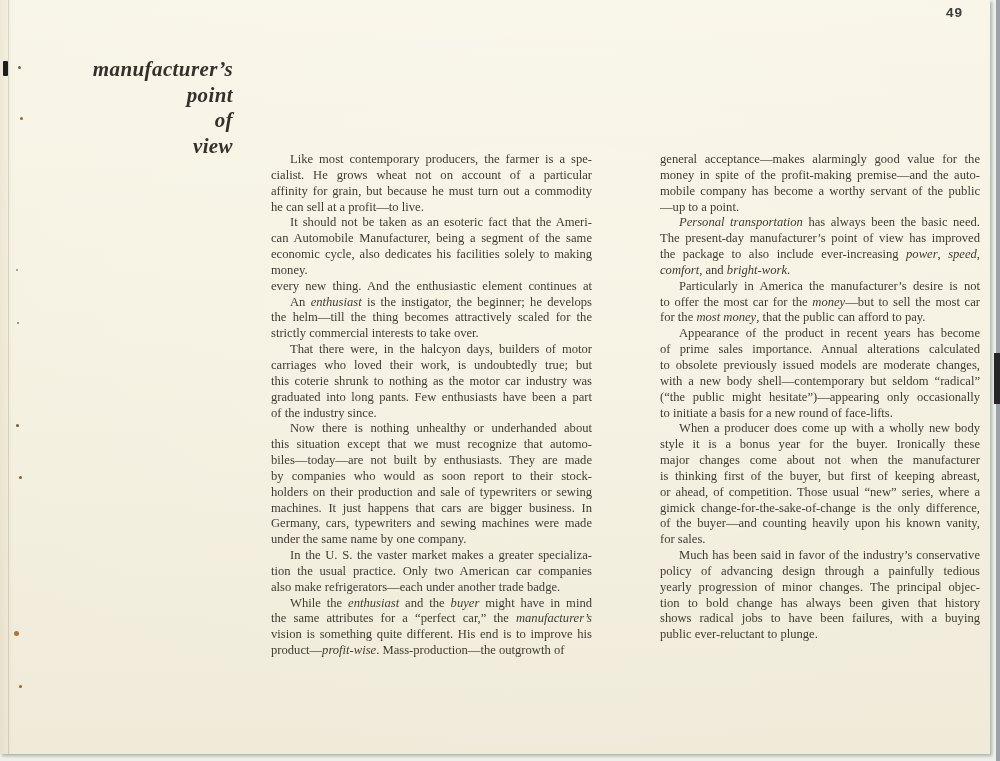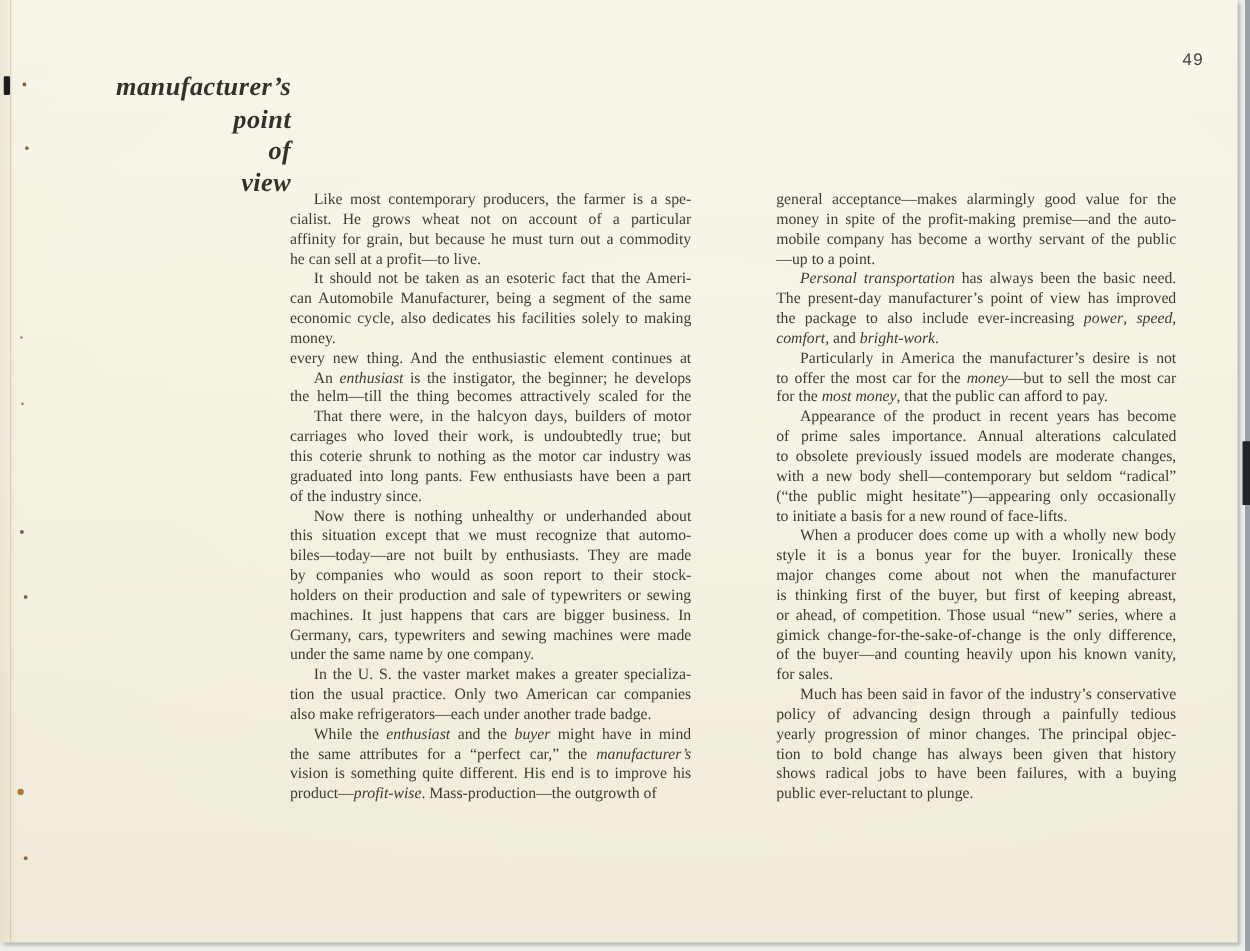--- a/index.html
+++ b/index.html
@@ -27,33 +27,33 @@
     background:
       linear-gradient(90deg, rgba(210,198,165,.28) 0px, rgba(210,198,165,0) 14px),
       linear-gradient(180deg, rgba(255,255,252,.25) 0%, rgba(0,0,0,0) 30%, rgba(190,180,150,.12) 100%),
       radial-gradient(120% 90% at 55% 40%, rgba(255,255,250,.25), rgba(0,0,0,0) 70%);
   }
   .crease{position:absolute;left:8px;top:0;width:1px;height:754px;background:rgba(150,138,108,.28);}
   .staple{position:absolute;left:3px;top:61px;width:5px;height:15px;background:#1d1d1d;border-radius:1px;}
   .dot{position:absolute;border-radius:50%;}
 
   .page-number{
-    position:absolute;left:946px;top:40px;width:30px;
+    position:absolute;left:946px;top:5px;width:30px;
     font-family:"Liberation Sans", sans-serif;
-    font-size:13.5px;font-weight:400;letter-spacing:1px;color:#3c3c3c;
+    font-size:13.5px;font-weight:700;letter-spacing:1px;color:#3c3c3c;
   }
 
   .title{
     position:absolute;left:60px;top:57px;width:173px;
     text-align:right;color:var(--title-ink);
     font-style:italic;font-weight:bold;font-size:21px;line-height:25.5px;
     letter-spacing:.4px;
   }
 
-  .col{position:absolute;top:152px;color:var(--ink);}
+  .col{position:absolute;top:152px;color:var(--ink);margin-left:39px;}
   .col-left{left:232px;width:321px;}
   .col-right{left:621px;width:320px;}
   .line{
     font-size:12.6px;line-height:15.85px;
     white-space:nowrap;
     text-align:justify;text-align-last:justify;
   }
   .line.end{text-align-last:left;}
   .line.indent{text-indent:19px;}
   .line i{font-style:italic;}
@@ -97,20 +97,21 @@
         <div>
           <div class="line indent">It should not be taken as an esoteric fact that the Ameri-</div>
           <div class="line">can Automobile Manufacturer, being a segment of the same</div>
           <div class="line">economic cycle, also dedicates his facilities solely to making</div>
           <div class="line end">money.</div>
         </div>
         <div>
           <div class="line">every new thing. And the enthusiastic element continues at</div>
           <div class="line indent">An <i>enthusiast</i> is the instigator, the beginner; he develops</div>
           <div class="line">the helm—till the thing becomes attractively scaled for the</div>
+          <div class="line end">strictly commercial interests to take over.</div>
         </div>
         <div>
           <div class="line indent">That there were, in the halcyon days, builders of motor</div>
           <div class="line">carriages who loved their work, is undoubtedly true; but</div>
           <div class="line">this coterie shrunk to nothing as the motor car industry was</div>
           <div class="line">graduated into long pants. Few enthusiasts have been a part</div>
           <div class="line end">of the industry since.</div>
         </div>
         <div>
           <div class="line indent">Now there is nothing unhealthy or underhanded about</div>

